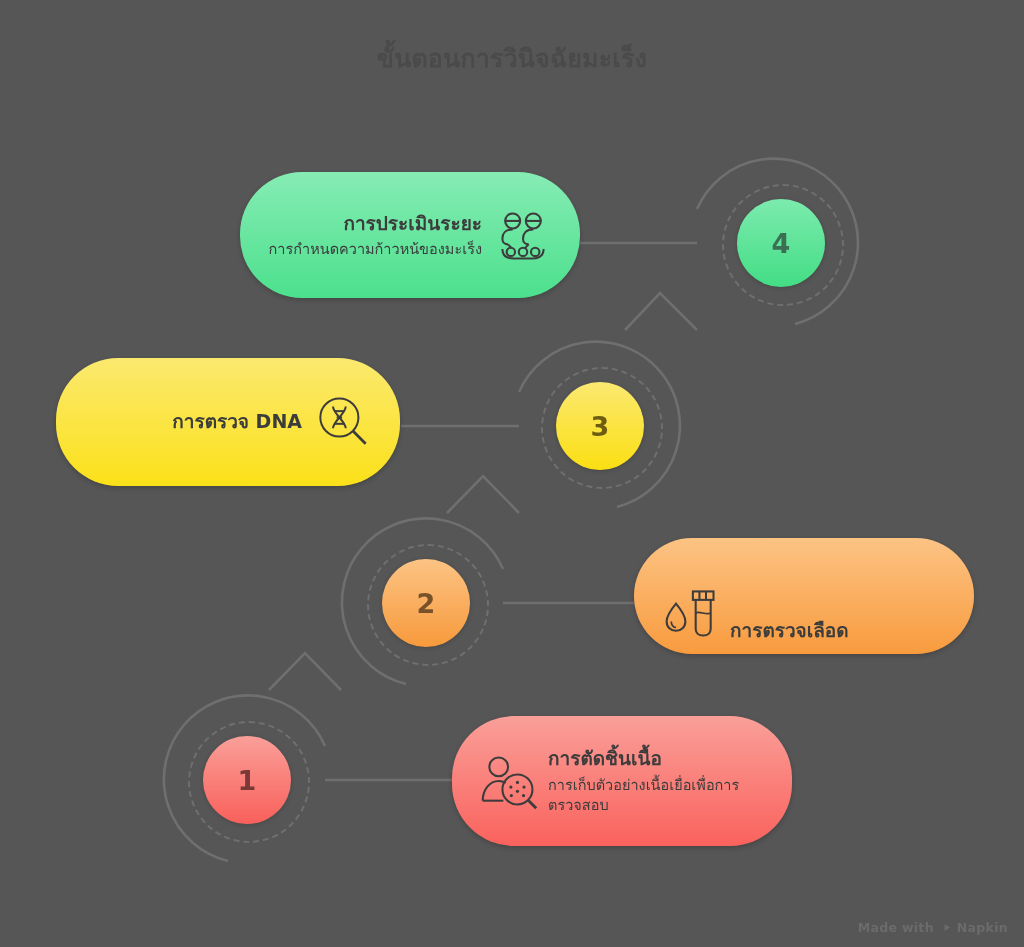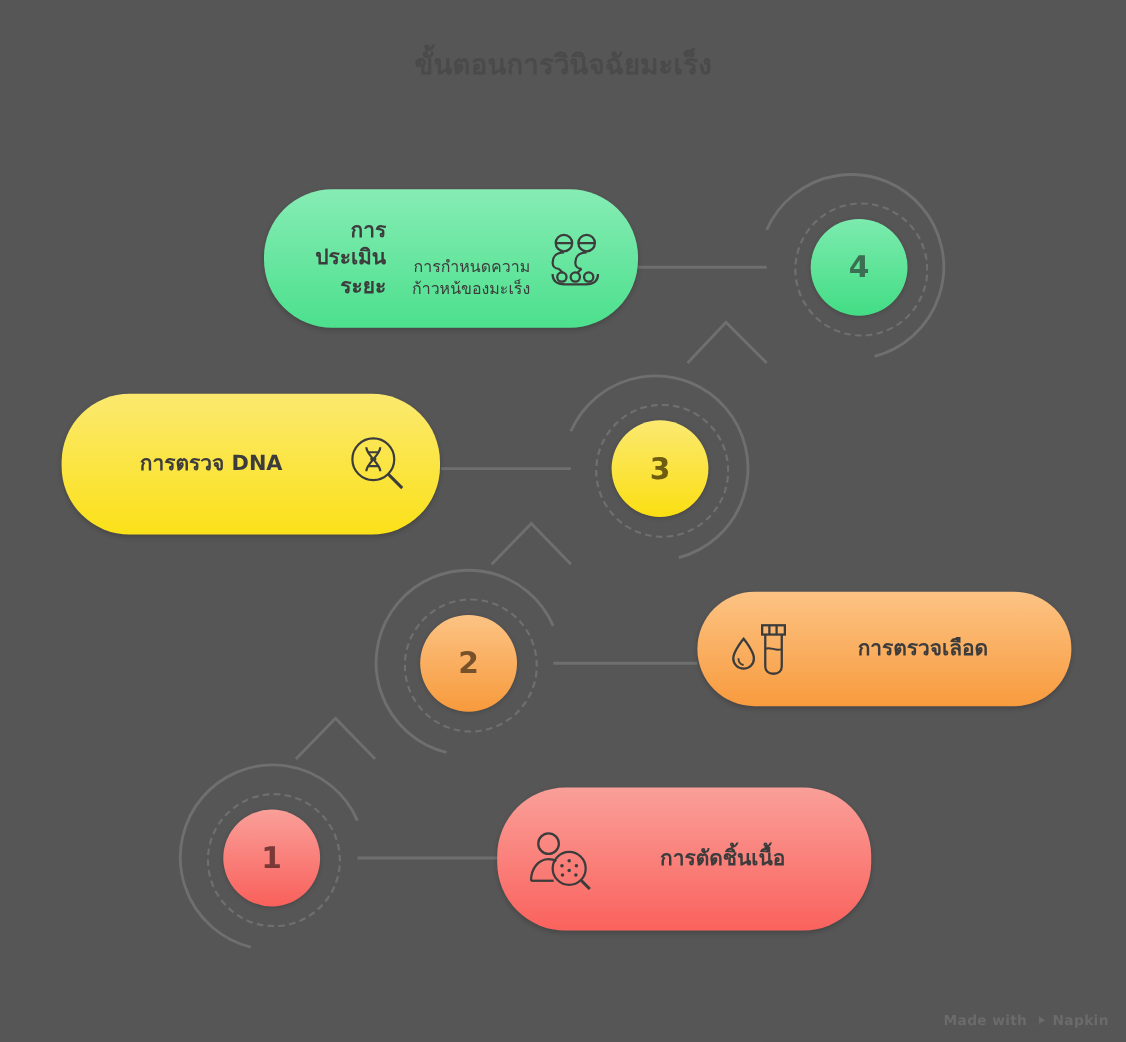--- a/index.html
+++ b/index.html
@@ -38,21 +38,21 @@
     position: absolute;
     border-radius: 62px;
     box-sizing: border-box;
     display: flex;
     align-items: center;
     padding: 10px 26px;
     box-shadow: 0 2px 5px rgba(0,0,0,0.20);
   }
   .card .texts {
     display: flex;
-    flex-direction: row;
+    flex-direction: column;
     justify-content: center;
     flex: 1 1 auto;
     min-width: 0;
   }
   .card .c-title {
     font-size: 19px;
     font-weight: bold;
     line-height: 1.35;
     color: #3c3c3c;
   }
@@ -71,21 +71,21 @@
     justify-content: center;
   }
   .card.right-align .texts { text-align: right; align-items: flex-end; }
   .card.right-align .ico { margin-left: 10px; }
   .card.left-align .texts { text-align: left; align-items: flex-start; }
   .card.left-align .ico { margin-right: 8px; }
 
   
   #card-4 { left: 240px;  top: 172px; width: 340px; height: 126px; }
   #card-3 { left: 56px;   top: 358px; width: 344px; height: 128px; }
-  #card-2 { left: 634px;  top: 538px; width: 340px; height: 104px; }
+  #card-2 { left: 634px;  top: 538px; width: 340px; height: 116px; align-items: flex-end; }
   #card-1 { left: 452px;  top: 716px; width: 340px; height: 130px; }
 
   
   #card-4 { background: linear-gradient(180deg, #86ecb4 0%, #4ce08d 100%); }
   #card-3 { background: linear-gradient(180deg, #fbe96f 0%, #fbe119 100%); }
   #card-2 { background: linear-gradient(180deg, #fcc384 0%, #f89b3e 100%); }
   #card-1 { background: linear-gradient(180deg, #fa9f99 0%, #fa625d 100%); }
 
   
   .badge {
@@ -268,20 +268,21 @@
       <circle cx="41" cy="33.5" r="1.7" fill="#3c3c3c" stroke="none"></circle>
       <circle cx="34" cy="38.5" r="1.7" fill="#3c3c3c" stroke="none"></circle>
       <circle cx="48" cy="38.5" r="1.7" fill="#3c3c3c" stroke="none"></circle>
       <circle cx="41" cy="43" r="1.7" fill="#3c3c3c" stroke="none"></circle>
       <circle cx="34.5" cy="47.5" r="1.7" fill="#3c3c3c" stroke="none"></circle>
       <circle cx="47.5" cy="47.5" r="1.7" fill="#3c3c3c" stroke="none"></circle>
     </svg>
   </div>
   <div class="texts">
     <div class="c-title">การตัดชิ้นเนื้อ</div>
+    <div class="c-sub">การเก็บตัวอย่างเนื้อเยื่อเพื่อการตรวจสอบ</div>
   </div>
 </div>
 
 <div id="watermark">
   <span>Made with</span>
   <span class="wm-logo">
     <svg viewBox="0 0 14 14" width="13" height="13" aria-hidden="true">
       <path d="M2 1 L2 13 L12 7 Z" fill="#6b6b6b"></path>
       <path d="M2 1 L2 13 L6 10.5 L6 3.5 Z" fill="#565656"></path>
     </svg>

